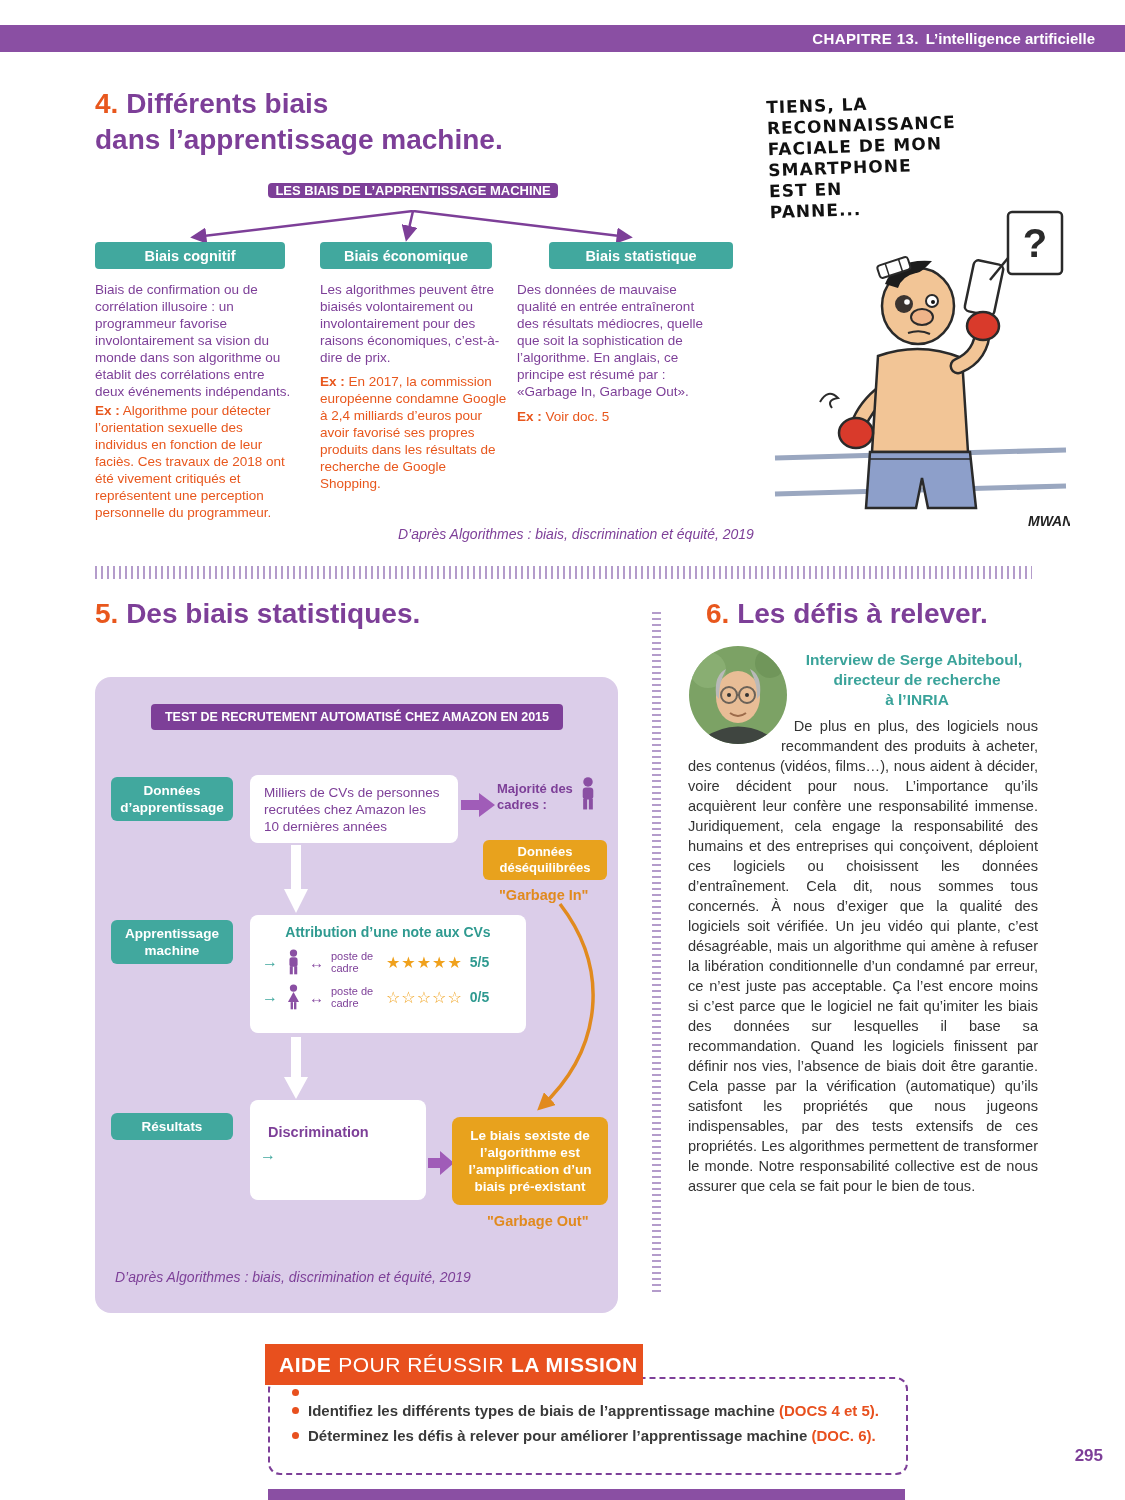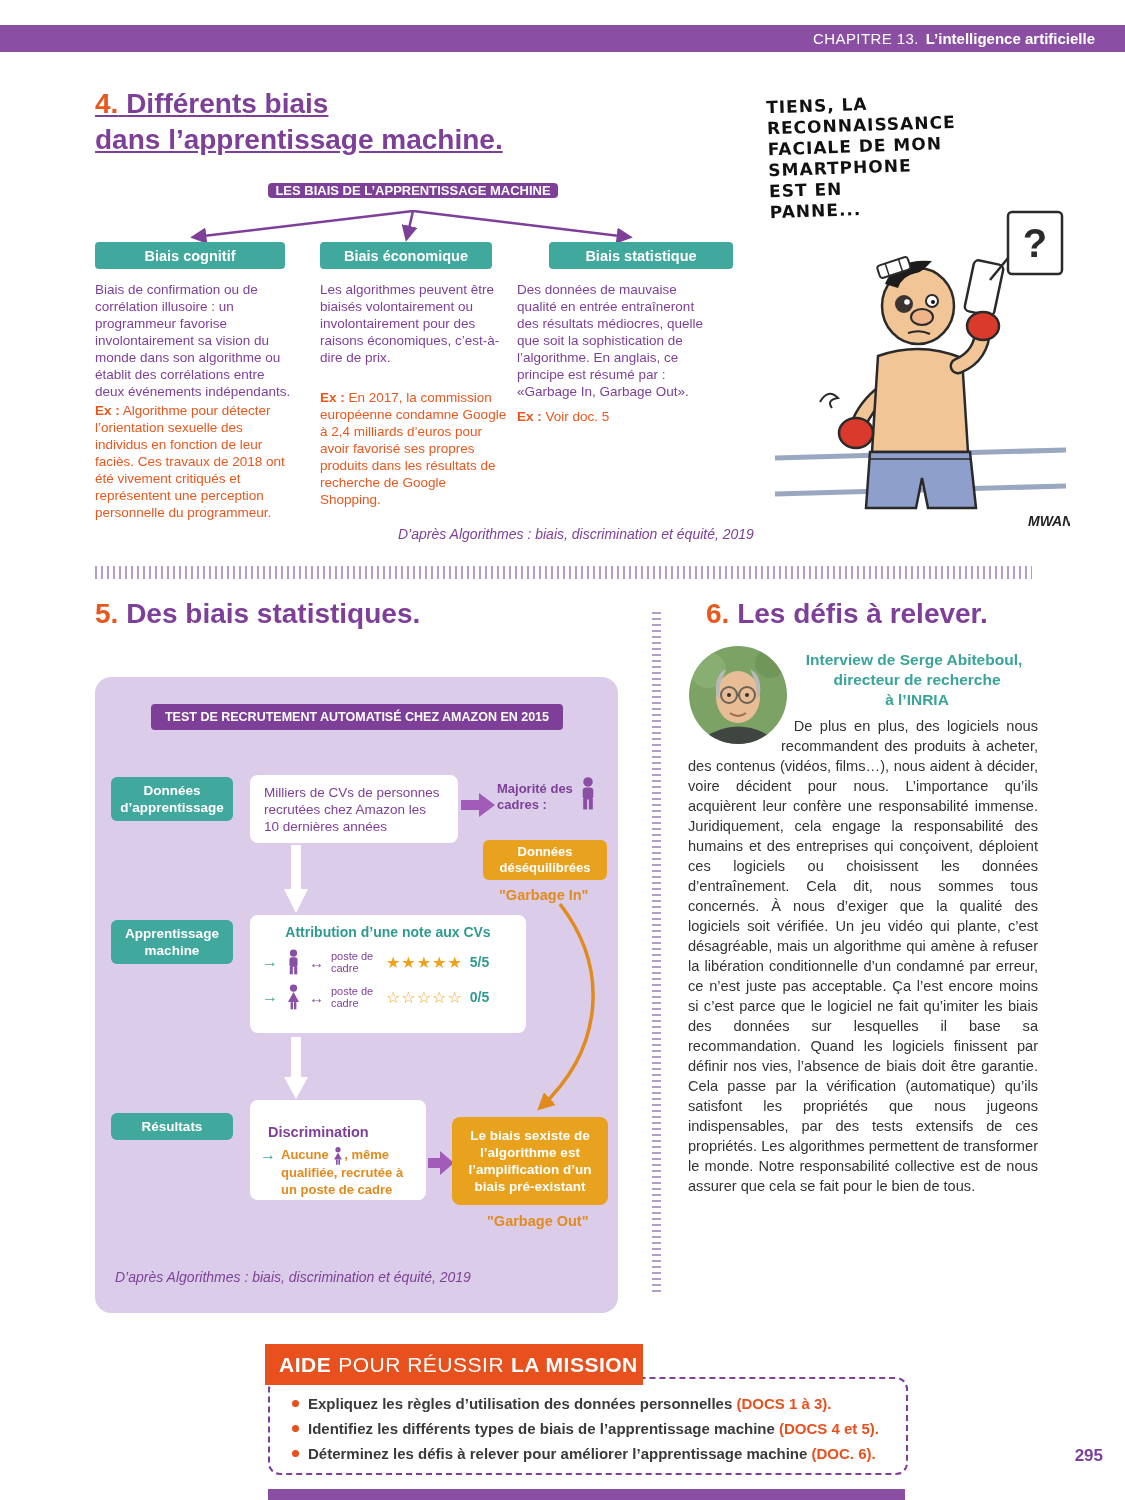--- a/index.html
+++ b/index.html
@@ -3,45 +3,45 @@
 <meta charset="utf-8">
 <style>
   html,body{margin:0;padding:0;background:#fff;}
   .page{position:relative;width:1125px;height:1500px;background:#fff;overflow:hidden;
         font-family:"Liberation Sans",sans-serif;color:#333;}
 
   
   .chapter-bar{position:absolute;top:25px;left:0;width:1125px;height:27px;background:#8a4fa3;
     color:#fff;display:flex;justify-content:flex-end;align-items:center;gap:7px;
     padding-right:30px;box-sizing:border-box;font-size:15px;}
-  .chap-label{font-weight:400;letter-spacing:.4px;}
+  .chap-label{font-weight:700;letter-spacing:.4px;}
   .chap-title{font-weight:700;}
 
   
   .sec-title{position:absolute;margin:0;font-size:28px;font-weight:700;color:#7d3f98;line-height:36px;}
   .sec-title .num{color:#e8571d;}
-  #sec4-title{left:95px;top:86px;text-decoration:underline;}
+  #sec4-title{left:95px;top:86px;}
   #sec5-title{left:95px;top:596px;}
   #sec6-title{left:706px;top:596px;}
 
   
   .root-pill{position:absolute;left:268px;top:183px;width:290px;height:15px;background:#7d3f98;
     border-radius:4px;color:#fff;font-weight:700;font-size:13px;display:flex;align-items:center;justify-content:center;}
   .branch-arrows{position:absolute;left:95px;top:210px;}
   .tealbox{position:absolute;height:27px;background:#41a89e;border-radius:4px;color:#fff;
     font-weight:700;font-size:14.5px;display:flex;align-items:center;justify-content:center;}
   #b1{left:95px;top:242px;width:190px;}
   #b2{left:320px;top:242px;width:172px;}
   #b3{left:549px;top:242px;width:184px;}
   .colz{position:absolute;font-size:13.5px;line-height:17px;color:#7d3f98;}
   #c1{left:95px;top:281px;width:200px;}
   #c2{left:320px;top:281px;width:188px;}
   #c3{left:517px;top:281px;width:192px;}
   .ex{color:#e8571d;margin-top:2px;}
-  #c2 .ex{margin-top:23px;}
+  #c2 .ex{margin-top:7px;}
   #c3 .ex{margin-top:8px;}
   .ex b{font-weight:700;}
   .caption{position:absolute;font-style:italic;color:#7d3f98;font-size:14px;}
   #cap4{left:398px;top:526px;}
 
   
   .cartoon{position:absolute;left:762px;top:88px;width:308px;height:448px;}
   .cartoon-caption{position:absolute;left:6px;top:6px;color:#111;font-weight:700;font-size:17px;
     line-height:21px;letter-spacing:1px;transform:rotate(-2deg);font-family:"DejaVu Sans",sans-serif;}
   .cartoon-svg{position:absolute;right:0;bottom:0;}
@@ -275,27 +275,20 @@
 
     <svg class="abs" style="left:189px;top:360px" width="24" height="64">
       <polygon points="7,0 17,0 17,40 24,40 12,62 0,40 7,40" fill="#fff"></polygon>
     </svg>
 
     <div class="flow-label" id="fl3">Résultats</div>
     <div class="wbox" id="discbox">
       <div class="disc-title">Discrimination</div>
       <div class="disc-body">
         <span class="tarrow">→</span>
-        <span><span>Aucune</span>
-          <svg class="person" width="12" height="18" viewBox="0 0 20 30">
-            <circle cx="10" cy="4.5" r="4.3" fill="#8a4fa3"></circle>
-              <path d="M10 9 L16.5 21 H3.5 Z" fill="#8a4fa3"></path>
-              <rect x="6.6" y="21" width="2.8" height="8.5" fill="#8a4fa3"></rect>
-              <rect x="10.6" y="21" width="2.8" height="8.5" fill="#8a4fa3"></rect>
-          </svg><span>, même qualifiée, recrutée à un poste de cadre</span></span>
       </div>
     </div>
 
     <svg class="abs" style="left:333px;top:474px" width="26" height="24">
       <polygon points="0,7 12,7 12,0 26,12 12,24 12,17 0,17" fill="#a05cb8"></polygon>
     </svg>
 
     <div id="resbox">Le biais sexiste de l’algorithme est l’amplification d’un biais pré-existant</div>
     <div class="garbage" id="gout">"Garbage Out"</div>
 
@@ -347,21 +340,20 @@
 
   <div class="mission-box"></div>
   <div class="mission-head">
     <span class="mh-b">AIDE</span>
     <span class="mh-r">POUR RÉUSSIR</span>
     <span class="mh-b">LA MISSION</span>
   </div>
   <div class="mission-items">
     <div class="mi">
       <span class="dot"></span>
-      <span><span class="mi-text">Expliquez les règles d’utilisation des données personnelles </span><span class="mi-ref">(DOCS 1 à 3).</span></span>
     </div>
     <div class="mi">
       <span class="dot"></span>
       <span><span class="mi-text">Identifiez les différents types de biais de l’apprentissage machine </span><span class="mi-ref">(DOCS 4 et 5).</span></span>
     </div>
     <div class="mi">
       <span class="dot"></span>
       <span><span class="mi-text">Déterminez les défis à relever pour améliorer l’apprentissage machine </span><span class="mi-ref">(DOC. 6).</span></span>
     </div>
   </div>

